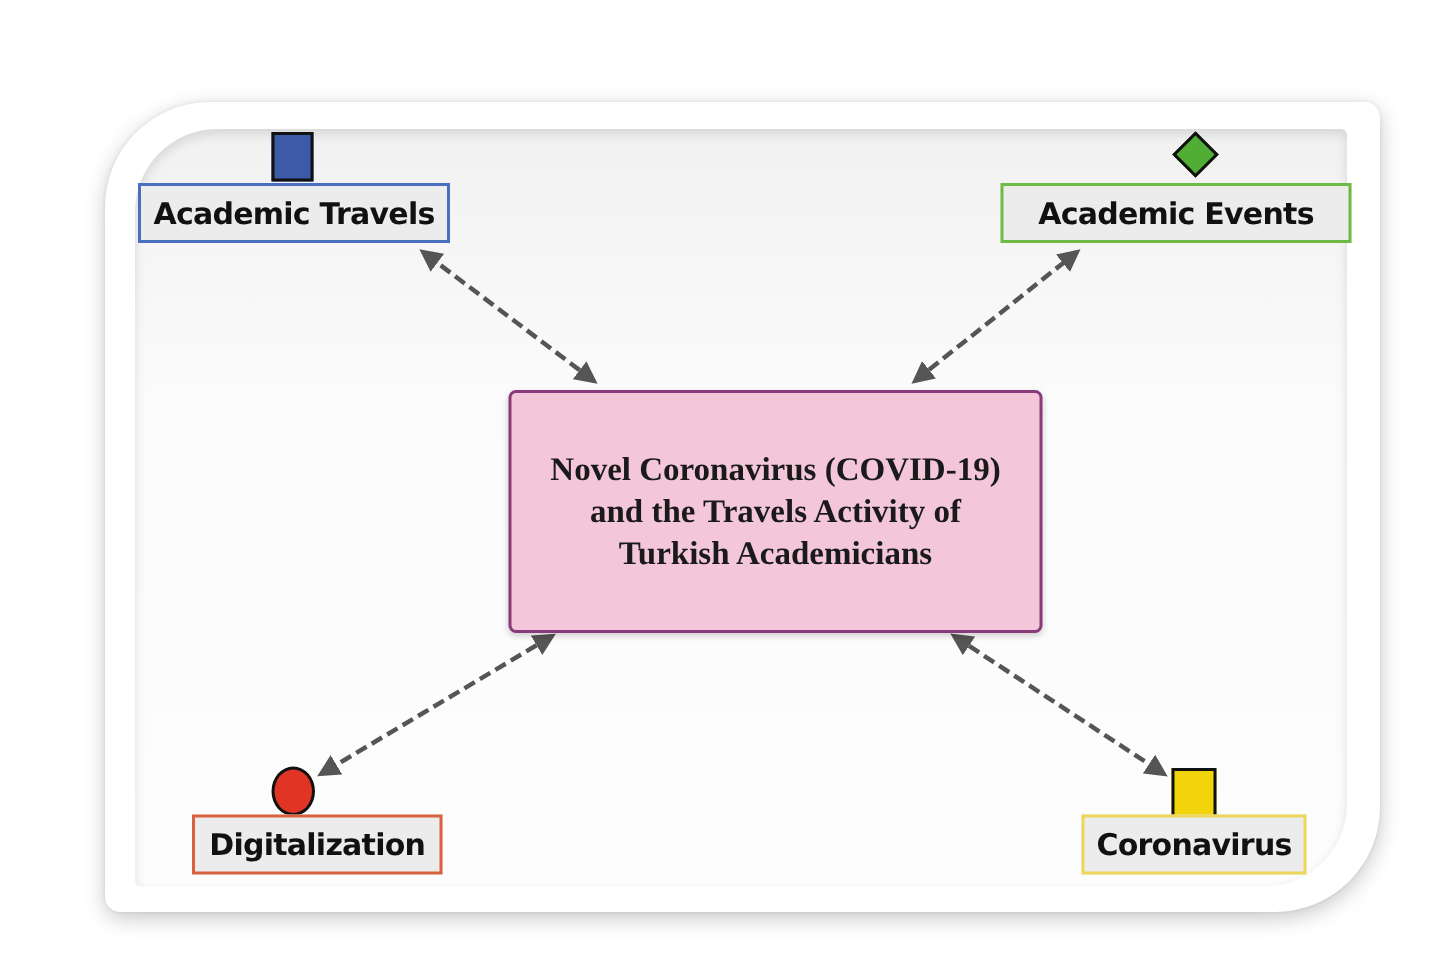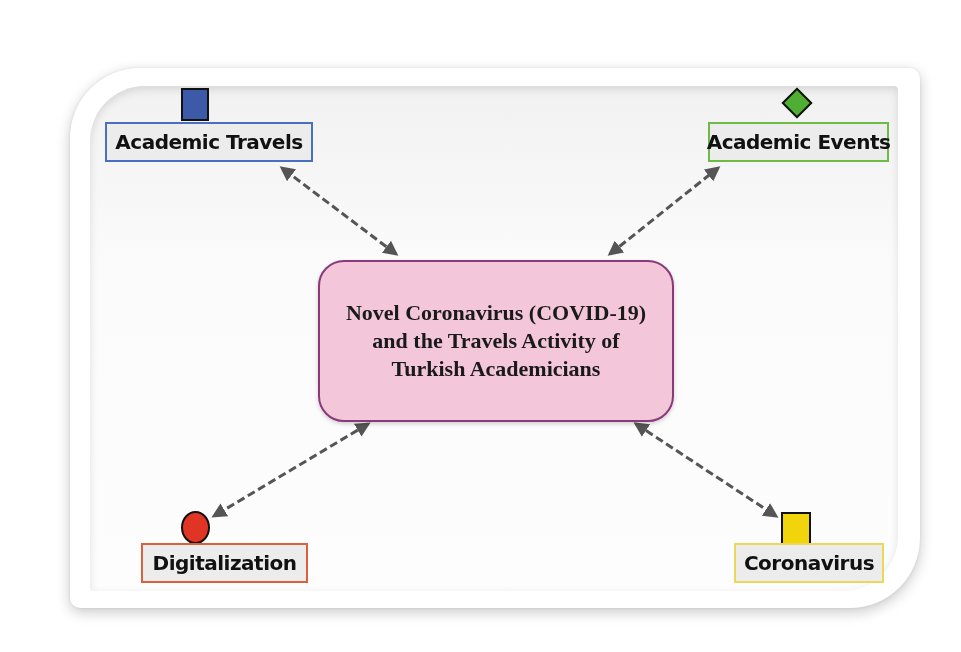--- a/index.html
+++ b/index.html
@@ -15,41 +15,40 @@
     box-shadow: 0 4px 14px rgba(0,0,0,0.22), 0 0 3px rgba(0,0,0,0.08);
   }
   .frame-inner {
     position: absolute; left: 90px; top: 86px; width: 808px; height: 505px;
     background: linear-gradient(180deg, #f1f1f1 0%, #fbfbfb 35%, #fdfdfd 100%);
     border-radius: 55px 4px 55px 4px;
     box-shadow: inset 0 3px 8px rgba(0,0,0,0.12);
   }
   svg.connectors { position: absolute; left: 0; top: 0; width: 961px; height: 652px; }
   .center-box {
-    position: absolute; left: 318px; top: 260px; width: 352px; height: 158px;
+    position: absolute; left: 339px; top: 260px; width: 352px; height: 158px;
     background: #f4c6d9;
     border: 2px solid #8a3a7a;
-    border-radius: 26px;
+    border-radius: 5px;
     display: flex; flex-direction: column; align-items: center; justify-content: center;
     box-shadow: 0 2px 4px rgba(0,0,0,0.18);
   }
   .center-box span {
     font-family: "Liberation Serif", serif; font-weight: bold;
     font-size: 22px; line-height: 28px; color: #1a1a1a; text-align: center;
     display: block;
   }
   .node-label {
     position: absolute; height: 40px;
     background: #ececec;
     border: 2px solid;
     display: flex; align-items: center; justify-content: center;
     font-family: "DejaVu Sans", sans-serif; font-weight: bold;
     font-size: 20px; color: #111; letter-spacing: -0.5px; white-space: nowrap;
     box-sizing: border-box;
-    margin-left: 13px;
   }
   .marker { position: absolute; box-sizing: border-box; border: 2.5px solid #111; }
 </style>
 </head>
 <body>
 
 <div class="frame-outer"></div>
 <div class="frame-inner"></div>
 
 <svg class="connectors" xmlns="http://www.w3.org/2000/svg">
@@ -69,19 +68,19 @@
 <div class="center-box">
   <span>Novel Coronavirus (COVID-19)</span>
   <span>and the Travels Activity of</span>
   <span>Turkish Academicians</span>
 </div>
 
 <div class="marker" style="left:181px; top:88px; width:28px; height:33px; background:#3d5aa8;"></div>
 <div class="node-label" style="left:92px; top:122px; width:208px; border-color:#4a6fc0;">Academic Travels</div>
 
 <div class="marker" style="left:786px; top:92px; width:22px; height:22px; background:#4fae33; transform:rotate(45deg);"></div>
-<div class="node-label" style="left:695px; top:122px; width:181px; border-color:#6dbb45;text-align:center;">Academic Events</div>
+<div class="node-label" style="left:667px; top:122px; width:234px; border-color:#6dbb45;text-align:center;">Academic Events</div>
 
 <div class="marker" style="left:181px; top:511px; width:29px; height:33px; border-radius:50%; background:#e03524;"></div>
 <div class="node-label" style="left:128px; top:543px; width:167px; border-color:#d9613e;">Digitalization</div>
 
 <div class="marker" style="left:781px; top:512px; width:30px; height:34px; background:#f2d40c;"></div>
 <div class="node-label" style="left:721px; top:543px; width:150px; border-color:#ecd75a;">Coronavirus</div>
 
 </body></html>

